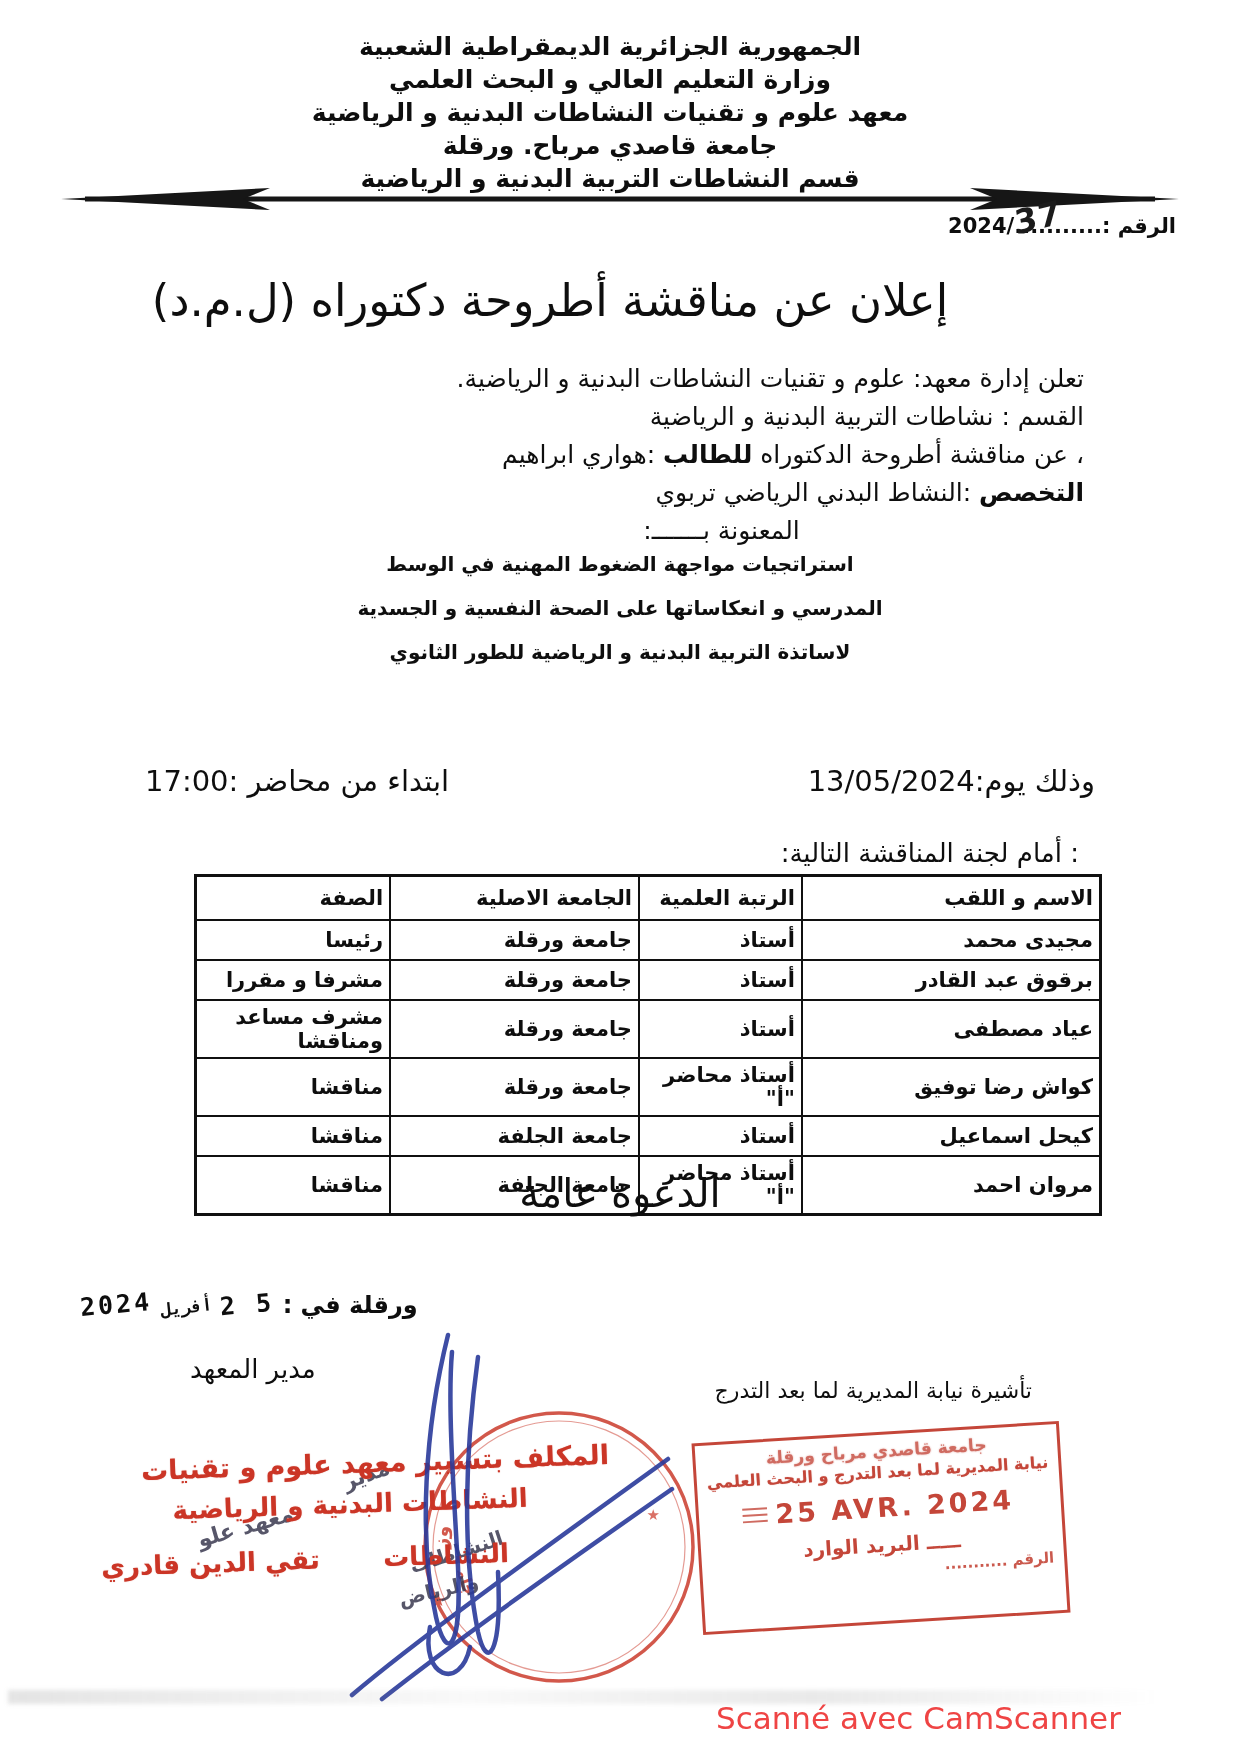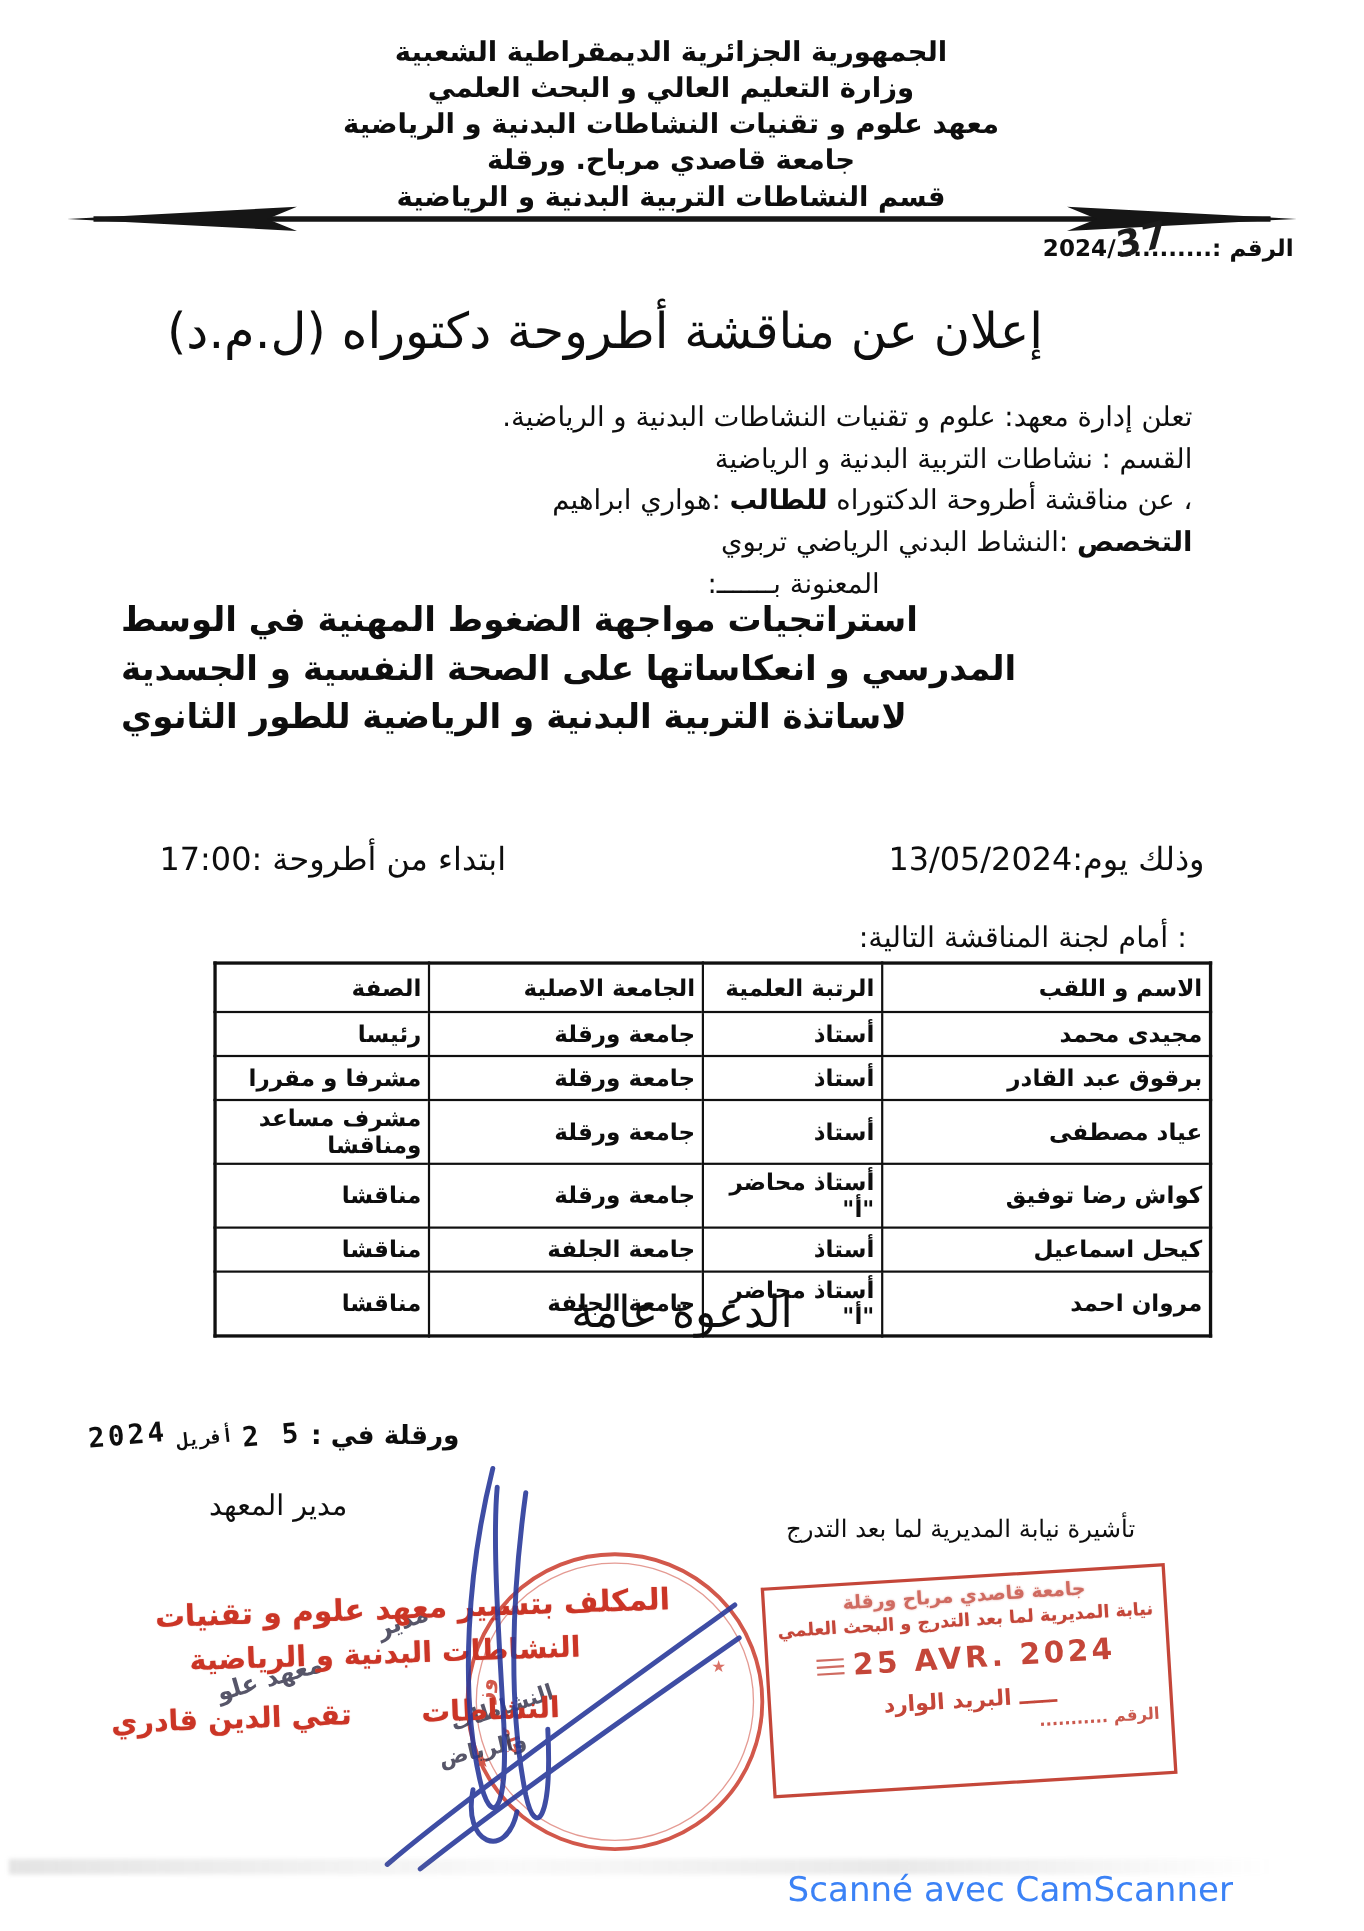--- a/index.html
+++ b/index.html
@@ -15,22 +15,22 @@
   .separator{top:186px;left:55px;width:1130px;height:26px;}
   .ref-line{top:214px;right:108px;font-size:21px;font-weight:bold;letter-spacing:1px;}
   .ref-number{position:absolute;left:66px;top:-16px;font-size:33px;font-weight:bold;
     transform:rotate(-14deg) skewX(-6deg);color:#1b1b1b;}
   
   .doc-title{top:274px;left:90px;width:920px;text-align:center;font-size:45px;
     font-weight:500;letter-spacing:0px;}
   
   .body-block{top:360px;right:200px;width:845px;font-size:25px;line-height:38px;text-align:right;}
   .entitled{text-align:center;padding-left:120px;}
-  .thesis{top:542px;left:110px;width:1020px;text-align:left;font-weight:bold;
-    font-size:31px;line-height:44px;}
+  .thesis{top:542px;left:110px;width:1020px;text-align:center;font-weight:bold;
+    font-size:20px;line-height:44px;}
   .when-row{top:764px;left:145px;width:950px;display:flex;justify-content:space-between;
     font-size:29px;}
   .jury-line{top:838px;right:205px;font-size:26px;}
   
   table.jury{position:absolute;top:874px;right:182px;width:908px;border-collapse:collapse;
     border:3px solid #101010;font-size:21px;font-weight:bold;table-layout:fixed;}
   table.jury th,table.jury td{border:2.5px solid #101010;text-align:right;
     padding:4px 6px;height:30px;}
   table.jury th{height:34px;}
   .col-name{width:33%;}.col-rank{width:18%;}.col-univ{width:27.5%;}.col-role{width:21.5%;}
@@ -69,21 +69,21 @@
   .diag{color:#3a3950;opacity:.85;font-weight:bold;}
   .dg1{top:1462px;left:342px;font-size:22px;transform:rotate(-20deg);}
   .dg2{top:1514px;left:196px;font-size:22px;transform:rotate(-16deg);}
   .dg3{top:1540px;left:408px;font-size:20px;transform:rotate(-18deg);}
   .dg4{top:1578px;left:398px;font-size:20px;transform:rotate(-13deg);}
   .round-stamp{top:1400px;left:412px;width:295px;height:295px;opacity:.92;}
   .signature{top:1322px;left:300px;width:400px;height:400px;}
   .smudge{top:1690px;left:8px;width:1150px;height:14px;
     background:linear-gradient(90deg,rgba(120,120,120,.20),rgba(160,160,160,.06) 40%,rgba(120,120,120,.16) 70%,transparent);
     filter:blur(2px);}
-  .scanner-credit{top:1700px;left:716px;font-size:31px;color:#3b82f6;direction:ltr;
+  .scanner-credit{top:1700px;left:716px;font-size:31px;color:#ef4444;direction:ltr;
     font-family:"DejaVu Sans",sans-serif;}
 </style>
 </head>
 <body>
 
 <div class="page">
 
   <div class="abs header">
     <div>الجمهورية الجزائرية  الديمقراطية الشعبية</div>
     <div>وزارة التعليم العالي و البحث العلمي</div>
@@ -114,21 +114,21 @@
   </div>
 
   <div class="abs thesis">
     <div>استراتجيات  مواجهة الضغوط  المهنية  في الوسط</div>
     <div>المدرسي و انعكاساتها على الصحة النفسية و الجسدية</div>
     <div>لاساتذة  التربية البدنية و الرياضية للطور الثانوي</div>
   </div>
 
   <div class="abs when-row">
     <span>وذلك يوم:13/05/2024</span>
-    <span>ابتداء من أطروحة :17:00</span>
+    <span>ابتداء من محاضر :17:00</span>
   </div>
 
   <div class="abs jury-line">: أمام لجنة المناقشة التالية:</div>
 
   <table class="jury">
     <colgroup>
       <col class="col-name">
         <col class="col-rank">
         <col class="col-univ">
         <col class="col-role">

